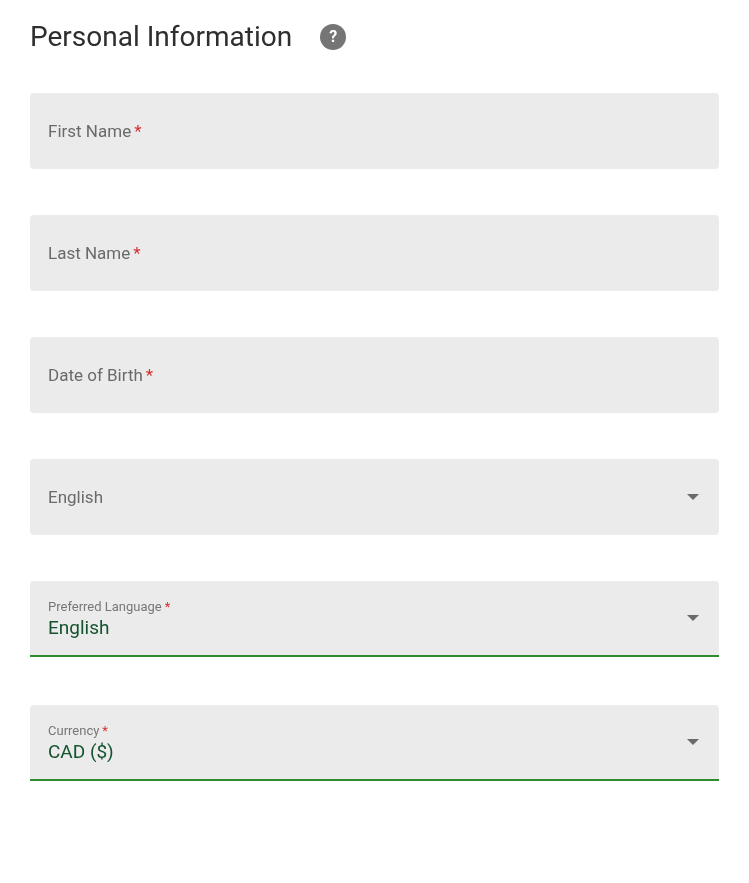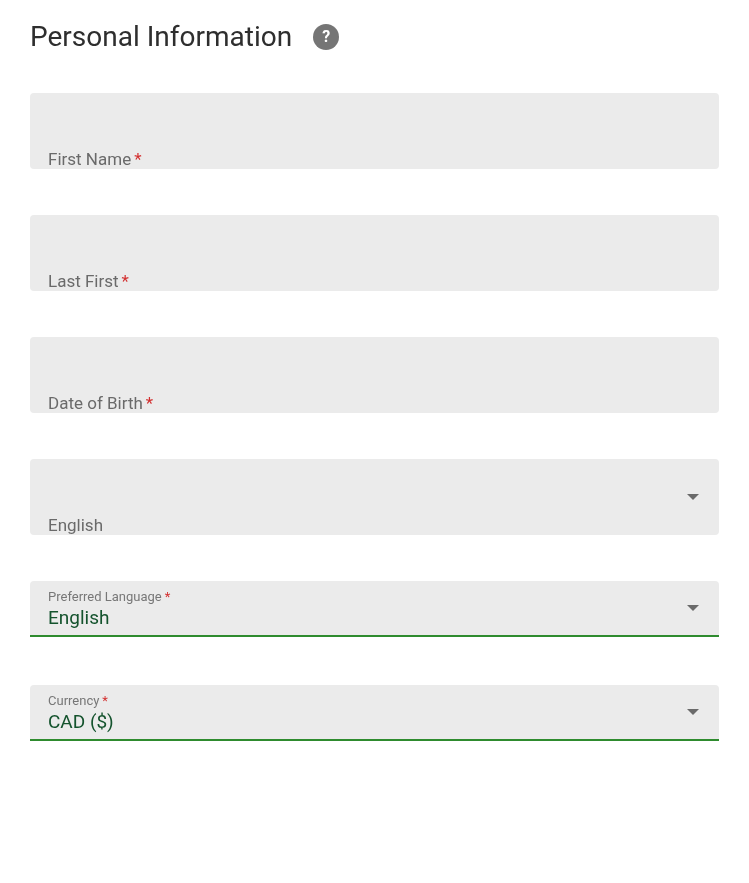--- a/index.html
+++ b/index.html
@@ -10,21 +10,21 @@
   body {
     font-family: Roboto, "Helvetica Neue", Arial, sans-serif;
     background: #ffffff;
     width: 749px;
     padding: 20px 30px 30px 30px;
     color: #333;
   }
   .header {
     display: flex;
     align-items: center;
-    gap: 21px;
+    gap: 28px;
     margin-bottom: 40px;
   }
   .header-title {
     font-size: 28px;
     font-weight: 400;
     color: #2e2e2e;
   }
   .help-icon {
     display: inline-flex;
     align-items: center;
@@ -35,27 +35,27 @@
     background: #757575;
     color: #ffffff;
     font-size: 16px;
     font-weight: bold;
   }
   .field {
     background: #ebebeb;
     border-radius: 4px;
     height: 76px;
     display: flex;
-    align-items: flex-end;
+    align-items: center;
     padding: 0 18px;
     margin-bottom: 46px;
     position: relative;
   }
   .field.filled {
-    height: 56px;
+    height: 76px;
     padding: 10px 18px 8px 18px;
     flex-direction: column;
     align-items: flex-start;
     justify-content: center;
     border-bottom: 2px solid #2e8b2e;
     border-bottom-left-radius: 0;
     border-bottom-right-radius: 0;
     margin-bottom: 46px;
   }
   .field-label {
@@ -96,21 +96,21 @@
 </div>
 
 <div class="field">
   <span class="field-label">
     <span>First Name</span><span class="required">*</span>
   </span>
 </div>
 
 <div class="field">
   <span class="field-label">
-    <span>Last First</span><span class="required">*</span>
+    <span>Last Name</span><span class="required">*</span>
   </span>
 </div>
 
 <div class="field">
   <span class="field-label">
     <span>Date of Birth</span><span class="required">*</span>
   </span>
 </div>
 
 <div class="field">

